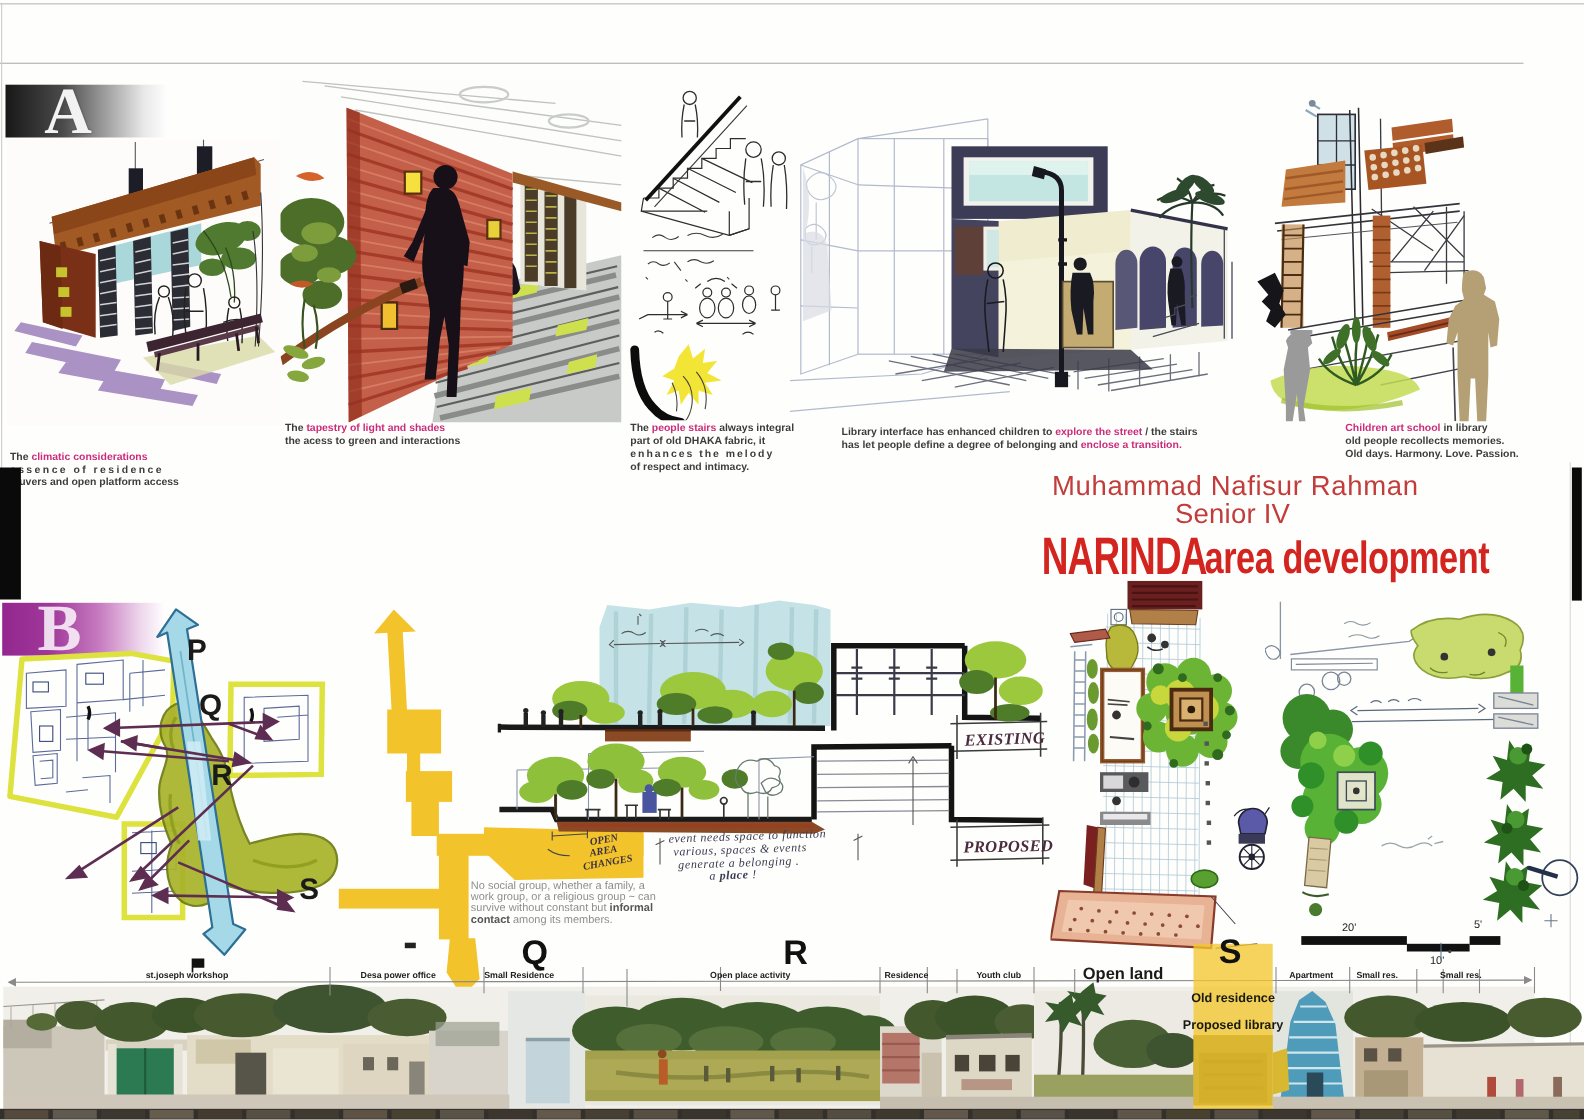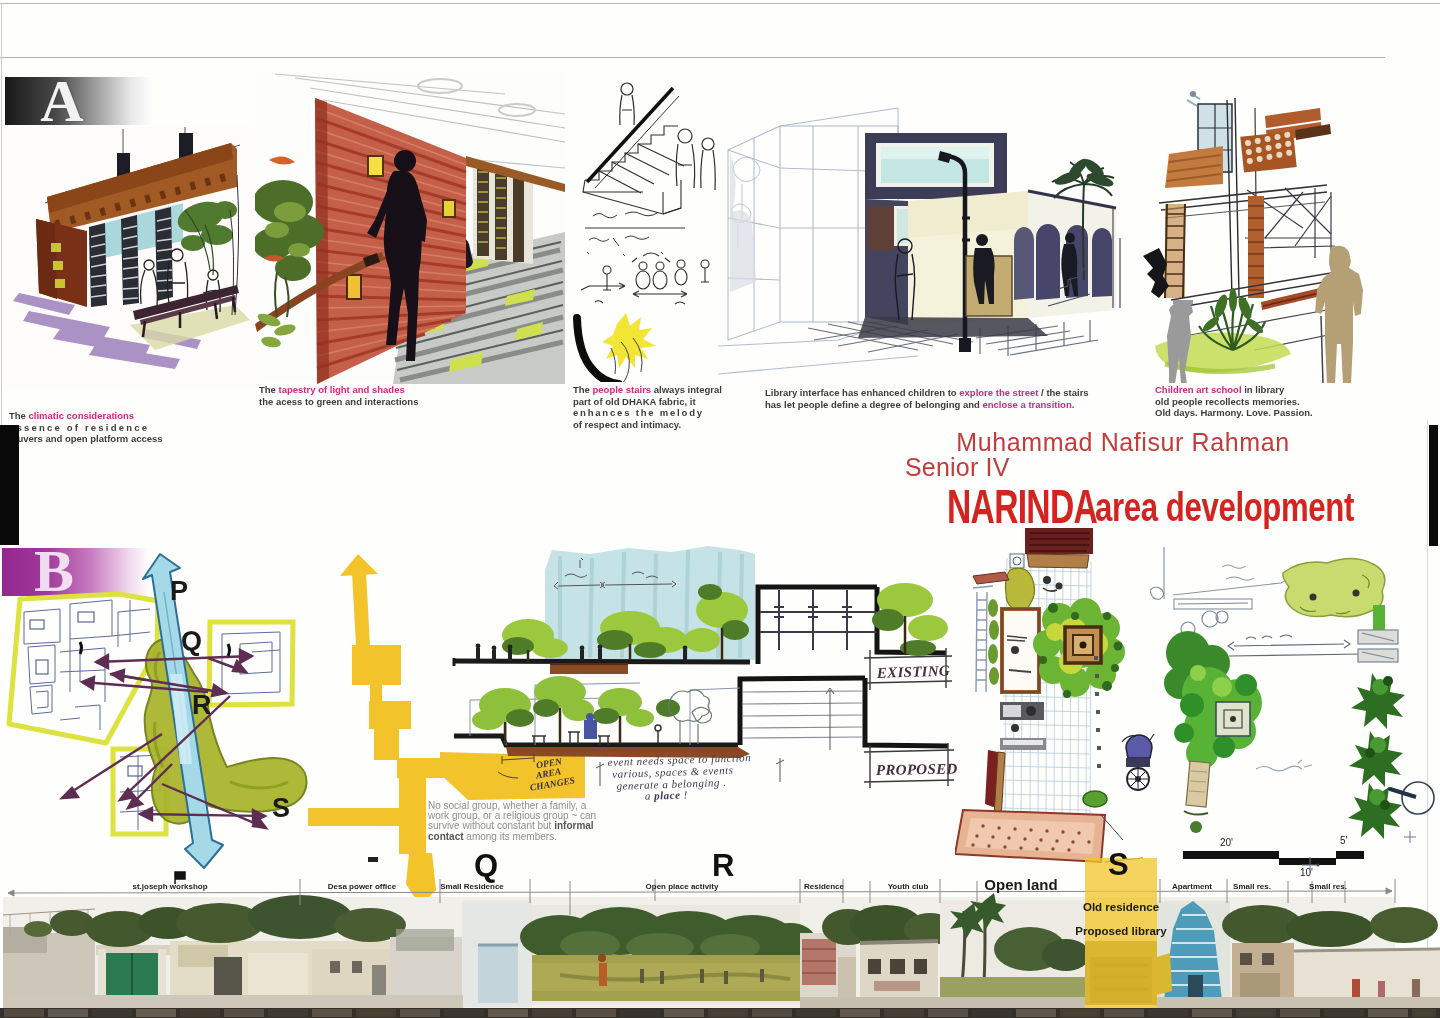--- a/index.html
+++ b/index.html
@@ -459,25 +459,25 @@
 </g>
 
 <g fill="#9a9a9a">
 <path d="M44,214 q8,-4 12,2 l2,8 -4,4 2,20 -6,34 2,14 -6,0 -2,-26 -4,26 -6,0 0,-14 -2,-34 4,-20 -2,-6 q2,-6 10,-8z"></path>
 <rect x="38" y="212" width="20" height="4"></rect>
 </g>
 
 <path d="M196,160 q12,-6 18,4 l2,10 -2,6 10,6 4,16 -2,24 -6,2 -2,-14 0,40 -2,42 -8,0 -2,-40 -4,0 -2,40 -8,0 -2,-44 0,-38 -4,12 -6,-2 2,-22 6,-12 8,-6 -2,-8 q0,-12 2,-16z" fill="#b5a076"></path>
 </svg>
 
-<div class="abs" style="left:1155px;top:384px;width:210px;font-size:9.5px;font-weight:bold;color:#3c3c3c;line-height:11.5px;"><span style="color:#cc2a7a;">Children art school</span> in library<br>old people recollects memories.<br>Old days. Harmony. Love. Passion.</div>
+<div class="abs" style="left:1223px;top:384px;width:210px;font-size:9.5px;font-weight:bold;color:#3c3c3c;line-height:11.5px;"><span style="color:#cc2a7a;">Children art school</span> in library<br>old people recollects memories.<br>Old days. Harmony. Love. Passion.</div>
 
 <div class="abs" style="left:905px;top:430px;width:436px;text-align:center;font-size:25px;color:#c23c3c;letter-spacing:0.6px;line-height:1;">Muhammad Nafisur Rahman</div>
 
-<div class="abs" style="left:905px;top:455px;width:431px;text-align:left;font-size:25px;color:#c23c3c;letter-spacing:0.2px;line-height:1;">Senior IV</div>
+<div class="abs" style="left:905px;top:455px;width:431px;text-align:center;font-size:25px;color:#c23c3c;letter-spacing:0.2px;line-height:1;">Senior IV</div>
 
 <div class="abs" style="left:947px;top:483px;font-size:48px;font-weight:bold;color:#d32420;letter-spacing:-1px;white-space:nowrap;line-height:1;transform:scaleX(0.70);transform-origin:left;">NARINDA</div>
 <div class="abs" style="left:1095px;top:487px;font-size:41px;font-weight:bold;color:#d32420;letter-spacing:-0.5px;white-space:nowrap;line-height:1;transform:scaleX(0.76);transform-origin:left;">area development</div>
 
 <div class="abs" style="left:1427px;top:420px;width:1px;height:598px;background:#d8d8d4;"></div>
 
 <div class="abs" style="left:0;top:425px;width:19px;height:120px;background:#0a0a0a;"></div>
 
 <div class="abs" style="left:1429px;top:425px;width:9px;height:121px;background:#0a0a0a;"></div>
 

